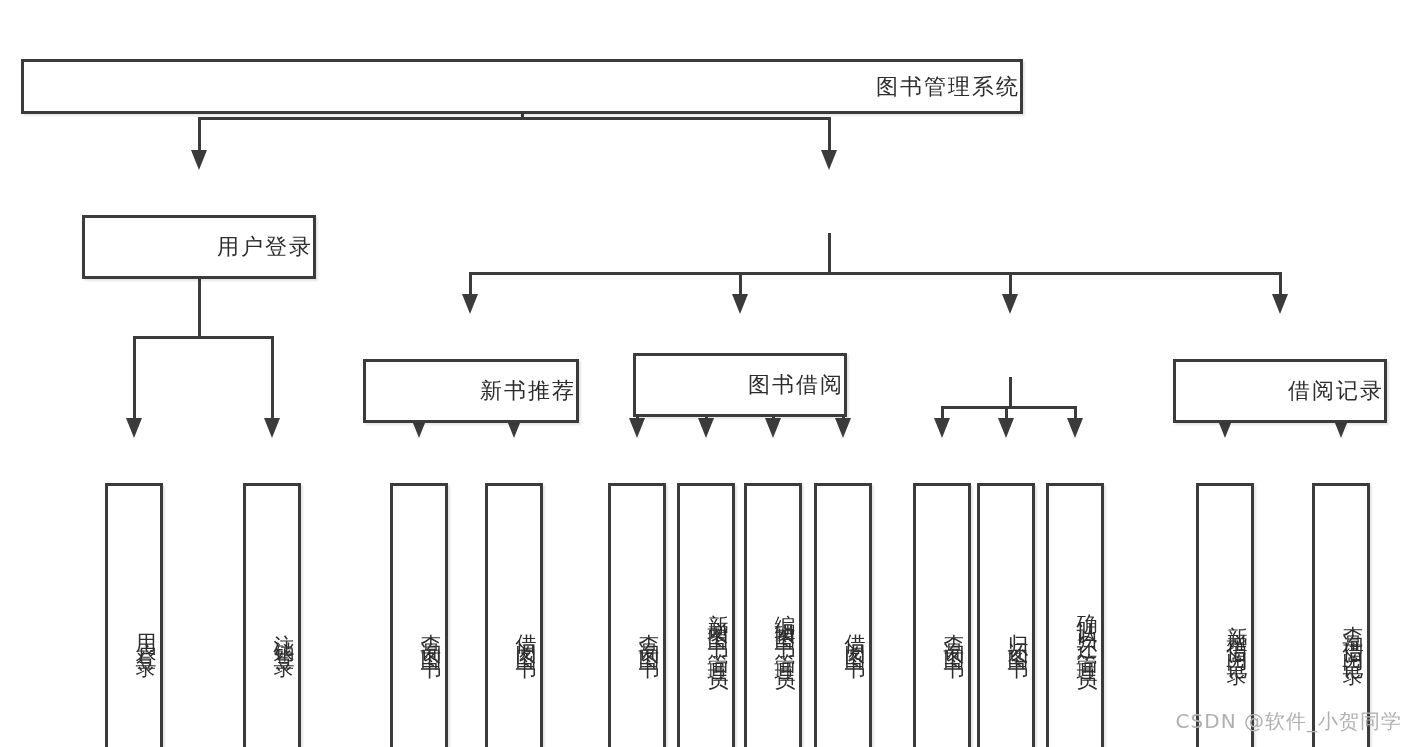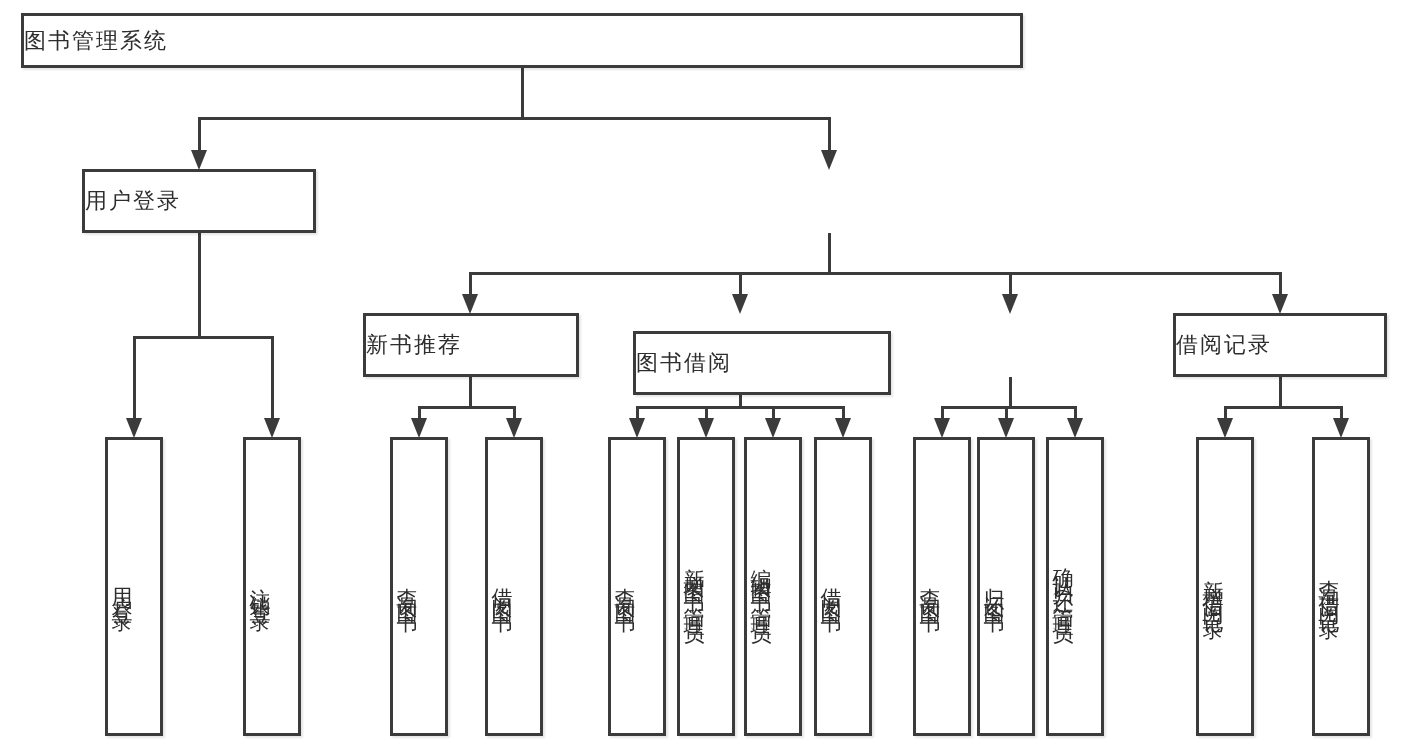--- a/index.html
+++ b/index.html
@@ -16,22 +16,23 @@
     overflow: hidden;
   }
   .node {
     position: absolute;
     box-sizing: border-box;
     border: 3px solid var(--line-color, #3b3b3b);
     background: var(--box-bg, #ffffff);
     color: var(--text-color, #2d2d2d);
     display: flex;
     align-items: center;
-    justify-content: flex-start;
+    justify-content: flex-end;
     box-shadow: 2px 2px 2px rgba(0,0,0,0.10);
+    margin-top: 46px;
   }
   .node .label {
     font-size: 22px;
     letter-spacing: 2px;
     white-space: nowrap;
   }
   .node.vertical .label {
     writing-mode: vertical-rl;
     text-orientation: mixed;
     font-size: 21px;
@@ -57,20 +58,21 @@
     z-index: 10;
     color: var(--wm-color, #b0b0b0);
     font-size: 20px;
     letter-spacing: 1px;
   }
 </style>
 </head>
 <body>
 
 <div id="canvas" style="--line-color: #3b3b3b; --text-color: #2d2d2d; --box-bg: #ffffff; --wm-color: #b0b0b0;">
+  <div id="watermark">CSDN @软件_小贺同学</div>
 <div class="line" style="left: 520.5px; top: 68px; width: 3px; height: 50px;"></div>
     <div class="line" style="left: 197.5px; top: 116.5px; width: 633px; height: 3px;"></div>
     <div class="line" style="left: 197.5px; top: 118px; width: 3px; height: 34px;"></div>
     <div class="arrowhead" style="left: 191px; top: 150px;"></div>
     <div class="line" style="left: 827.5px; top: 118px; width: 3px; height: 34px;"></div>
     <div class="arrowhead" style="left: 821px; top: 150px;"></div>
     <div class="line" style="left: 197.5px; top: 233px; width: 3px; height: 104px;"></div>
     <div class="line" style="left: 132.5px; top: 335.5px; width: 141px; height: 3px;"></div>
     <div class="line" style="left: 132.5px; top: 337px; width: 3px; height: 83px;"></div>
     <div class="arrowhead" style="left: 126px; top: 418px;"></div>
@@ -118,21 +120,21 @@
     <div class="arrowhead" style="left: 1333px; top: 418px;"></div>
     <div class="node" style="left: 21px; top: 13px; width: 1002px; height: 55px;">
       <span class="label">图书管理系统</span>
     </div>
     <div class="node" style="left: 82px; top: 169px; width: 234px; height: 64px;">
       <span class="label">用户登录</span>
     </div>
     <div class="node" style="left: 363px; top: 313px; width: 216px; height: 64px;">
       <span class="label">新书推荐</span>
     </div>
-    <div class="node" style="left: 633px; top: 331px; width: 258px; height: 64px;">
+    <div class="node" style="left: 633px; top: 307px; width: 214px; height: 64px;">
       <span class="label">图书借阅</span>
     </div>
     <div class="node" style="left: 1173px; top: 313px; width: 214px; height: 64px;">
       <span class="label">借阅记录</span>
     </div>
     <div class="node vertical" style="left: 105px; top: 437px; width: 58px; height: 299px;">
       <span class="label">用户登录</span>
     </div>
     <div class="node vertical" style="left: 243px; top: 437px; width: 58px; height: 299px;">
       <span class="label">注销登录</span>

